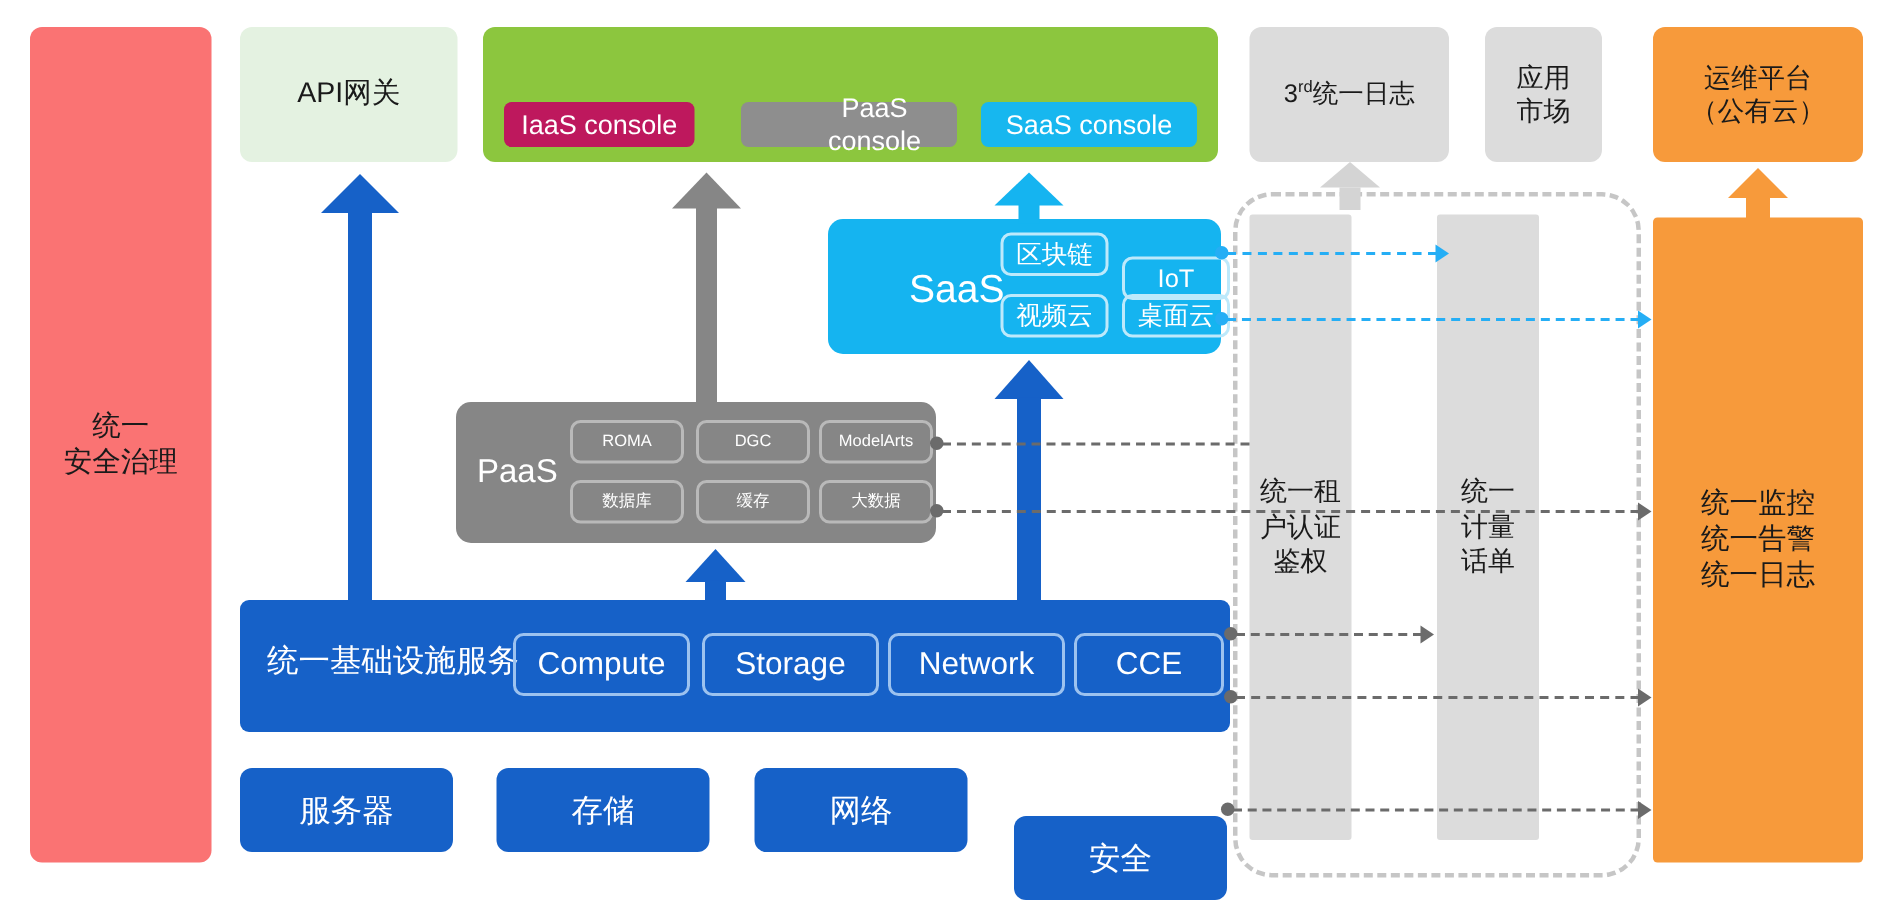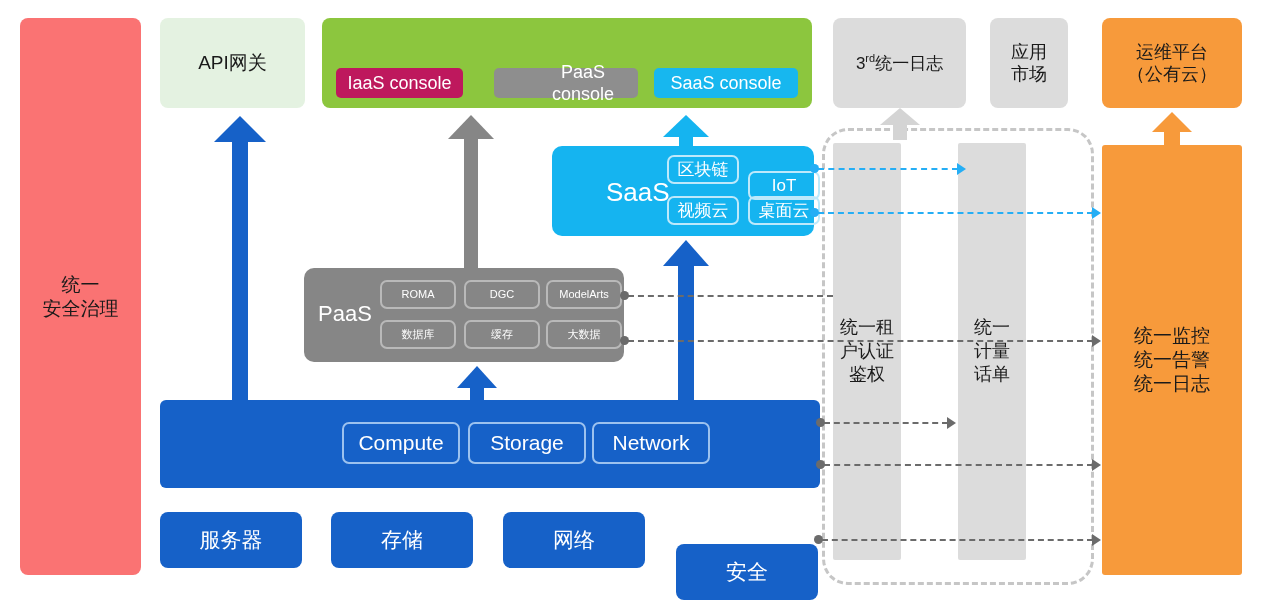--- a/index.html
+++ b/index.html
@@ -351,23 +351,25 @@
     <div id="paas-label">PaaS</div>
     <div class="paas-chip" id="paas-chip-0">ROMA</div>
     <div class="paas-chip" id="paas-chip-1">DGC</div>
     <div class="paas-chip" id="paas-chip-2">ModelArts</div>
     <div class="paas-chip" id="paas-chip-3">数据库</div>
     <div class="paas-chip" id="paas-chip-4">缓存</div>
     <div class="paas-chip" id="paas-chip-5">大数据</div>
   </div>
 
   <div class="box" id="infra-bar">
+    <div id="infra-label">统一基础设施服务</div>
     <div class="infra-chip" id="infra-chip-0">Compute</div>
     <div class="infra-chip" id="infra-chip-1">Storage</div>
     <div class="infra-chip" id="infra-chip-2">Network</div>
+    <div class="infra-chip" id="infra-chip-3">CCE</div>
   </div>
 
   <div class="hw-box" id="hw-0">服务器</div>
   <div class="hw-box" id="hw-1">存储</div>
   <div class="hw-box" id="hw-2">网络</div>
   <div class="hw-box" id="hw-3">安全</div>
 
   <div id="shared-services-zone"></div>
   <div class="svc-col" id="svc-col-0">统一租<br>户认证<br>鉴权</div>
   <div class="svc-col" id="svc-col-1">统一<br>计量<br>话单</div>

